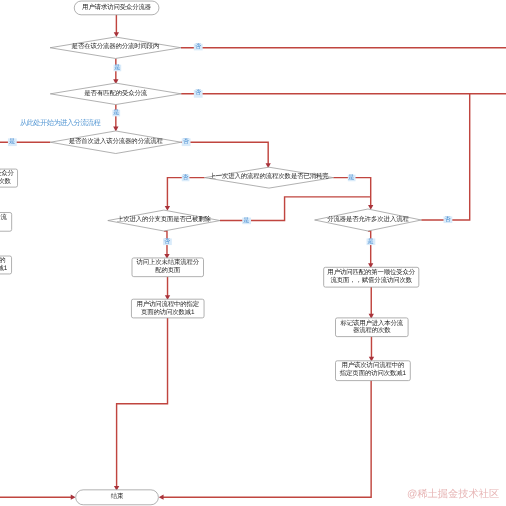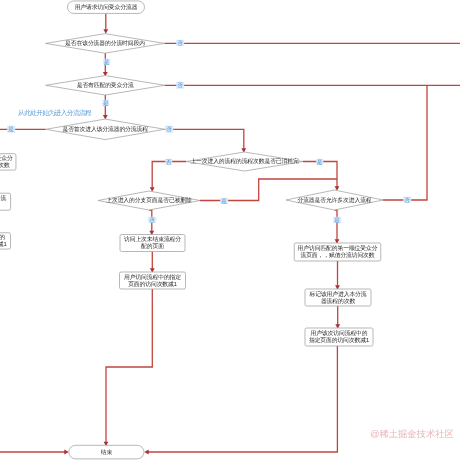--- a/index.html
+++ b/index.html
@@ -128,21 +128,21 @@
       </div>
       <div class="ntext" style="left: 305.6px; top: 328px; width: 66.8px; height: 18px;">
         <div style="width: 100%;">
           <div>用户该次访问流程中的</div>
           <div>指定页面的访问次数减1</div>
         </div>
       </div>
       <div class="ntext" style="left: 69.4px; top: 445.3px; width: 74px; height: 13.6px;">结束</div>
     </div>
   <div class="note" style="left: 18.1px; top: 108.8px;">从此处开始为进入分流流程</div>
-  <div class="wm" style="left: 370px; top: 429px;">@稀土掘金技术社区</div>
+  <div class="wm" style="left: 370px; top: 444px;">@稀土掘金技术社区</div>
 <div class="elabel" style="left: 180.1px; top: 43px;">否</div>
     <div class="elabel" style="left: 106.6px; top: 61.5px;">是</div>
     <div class="elabel" style="left: 180px; top: 85.3px;">否</div>
     <div class="elabel" style="left: 105.8px; top: 103px;">是</div>
     <div class="elabel" style="left: 11px; top: 129.3px;">是</div>
     <div class="elabel" style="left: 169px; top: 129.3px;">否</div>
     <div class="elabel" style="left: 168.5px; top: 161.5px;">否</div>
     <div class="elabel" style="left: 319.5px; top: 161.5px;">是</div>
     <div class="elabel" style="left: 224px; top: 200.5px;">是</div>
     <div class="elabel" style="left: 152px; top: 220px;">否</div>

